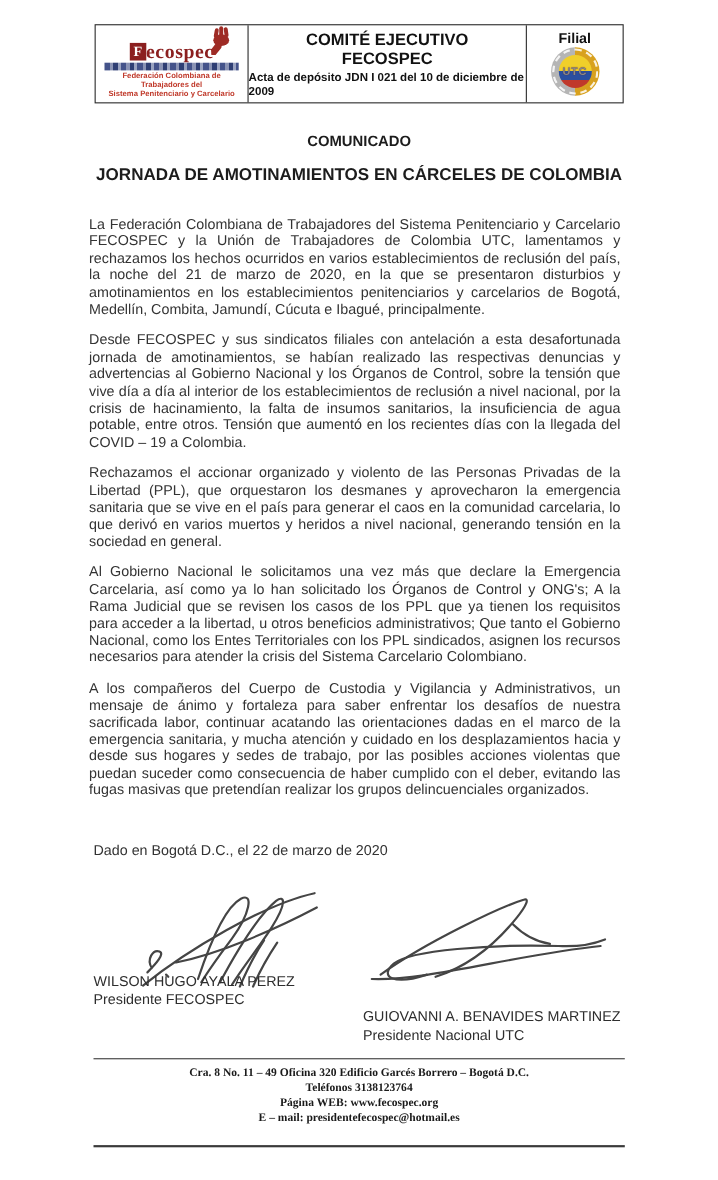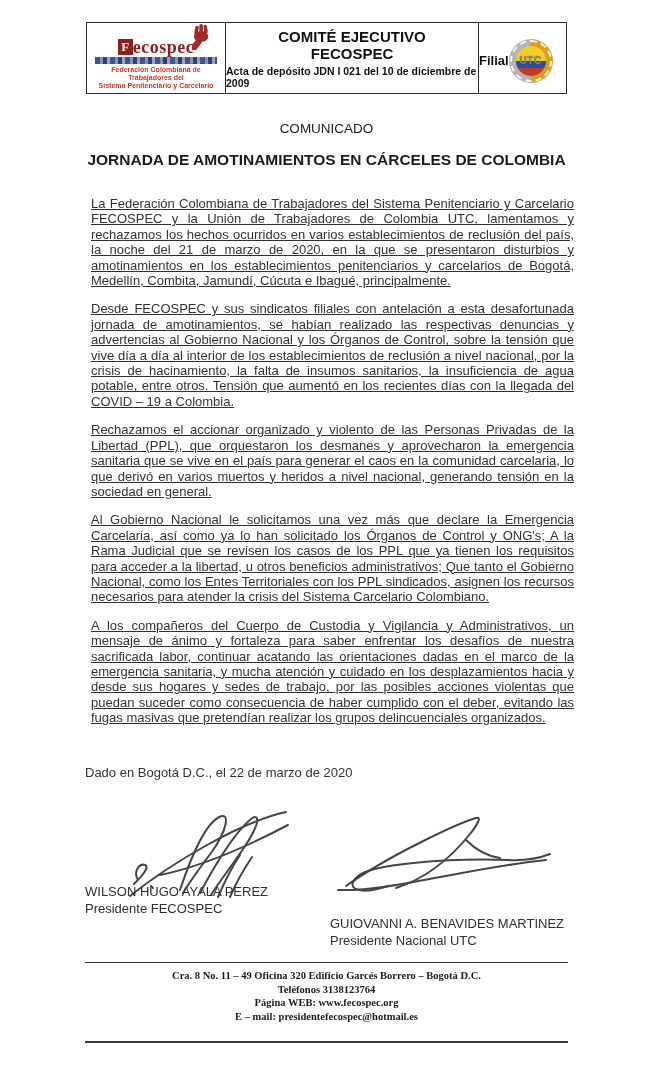--- a/index.html
+++ b/index.html
@@ -20,37 +20,37 @@
     background:#8b1f1f;color:#fff;font-family:"Liberation Serif",serif;font-weight:bold;font-size:13px;}
   .brand-rest{font-family:"Liberation Serif",serif;font-weight:bold;color:#8b1f1f;font-size:18px;letter-spacing:.5px;line-height:16px;}
   .fist{position:absolute;right:-18px;top:-6px;}
   .blue-bar{width:122px;height:7px;margin-top:2px;
     background:repeating-linear-gradient(90deg,#44538a 0 5px,#8a93b4 5px 8px,#2f3f74 8px 12px,#9aa3c0 12px 15px);}
   .logo-sub{margin-top:2px;text-align:center;color:#c03a2b;font-weight:bold;
     font-size:7px;line-height:8px;width:130px;}
   .center-cell{flex:1;display:flex;flex-direction:column;align-items:center;justify-content:center;text-align:left;}
   .lh-title{font-weight:bold;font-size:15px;line-height:17px;color:#111;}
   .lh-acta{font-weight:bold;font-size:10.5px;color:#111;margin-top:3px;}
-  .filial-cell{width:88px;display:flex;align-items:center;padding-top:4px;}
+  .filial-cell{width:88px;display:flex;flex-direction:column;align-items:center;padding-top:4px;}
   .filial-label{font-weight:bold;font-size:13px;color:#111;}
   .utc-outer{position:relative;width:44px;height:44px;border-radius:50%;margin-top:1px;
     background:linear-gradient(90deg,#b5b5b5 0 50%,#d8a11e 50% 100%);}
   .utc-outer::before{content:"";position:absolute;inset:1px;border-radius:50%;
     border:2px dashed rgba(255,255,255,.85);}
   .utc-inner{position:absolute;left:7px;top:7px;width:30px;height:30px;border-radius:50%;
     background:linear-gradient(180deg,#f0cf2a 0 50%,#2a4fa0 50% 75%,#c0392b 75% 100%);
     display:flex;align-items:center;justify-content:center;}
   .utc-text{font-weight:bold;font-size:10px;color:#8a8a8a;text-shadow:0 0 1px #5a2020;letter-spacing:.5px;}
   
   .doc-title{position:absolute;left:0;top:121px;width:100%;text-align:center;
-    font-weight:normal;font-size:13.5px;color:#1c1c1c;}
+    font-weight:bold;font-size:13.5px;color:#1c1c1c;}
   .doc-subtitle{position:absolute;left:0;top:151px;width:100%;text-align:center;
     font-weight:bold;font-size:15.5px;color:#1c1c1c;}
   
-  .content{position:absolute;left:91px;top:196px;width:483px;text-decoration:underline;}
+  .content{position:absolute;left:81px;top:196px;width:483px;}
   .content p{margin:0 0 13px 0;font-size:13px;line-height:15.4px;text-align:justify;color:#333;}
   .dateline{position:absolute;left:85px;top:765px;font-size:13px;color:#333;}
   
   .sig-left{position:absolute;left:118px;top:806px;}
   .sig-right{position:absolute;left:328px;top:812px;}
   .sig-block{position:absolute;font-size:13px;line-height:16.5px;color:#2e2e2e;}
   .sig-block-left{left:85px;top:884px;}
   .sig-block-right{left:330px;top:916px;}
   
   .footer-rule-top{position:absolute;left:85px;top:962px;width:483px;border-top:1.5px solid #3a3a3a;}

